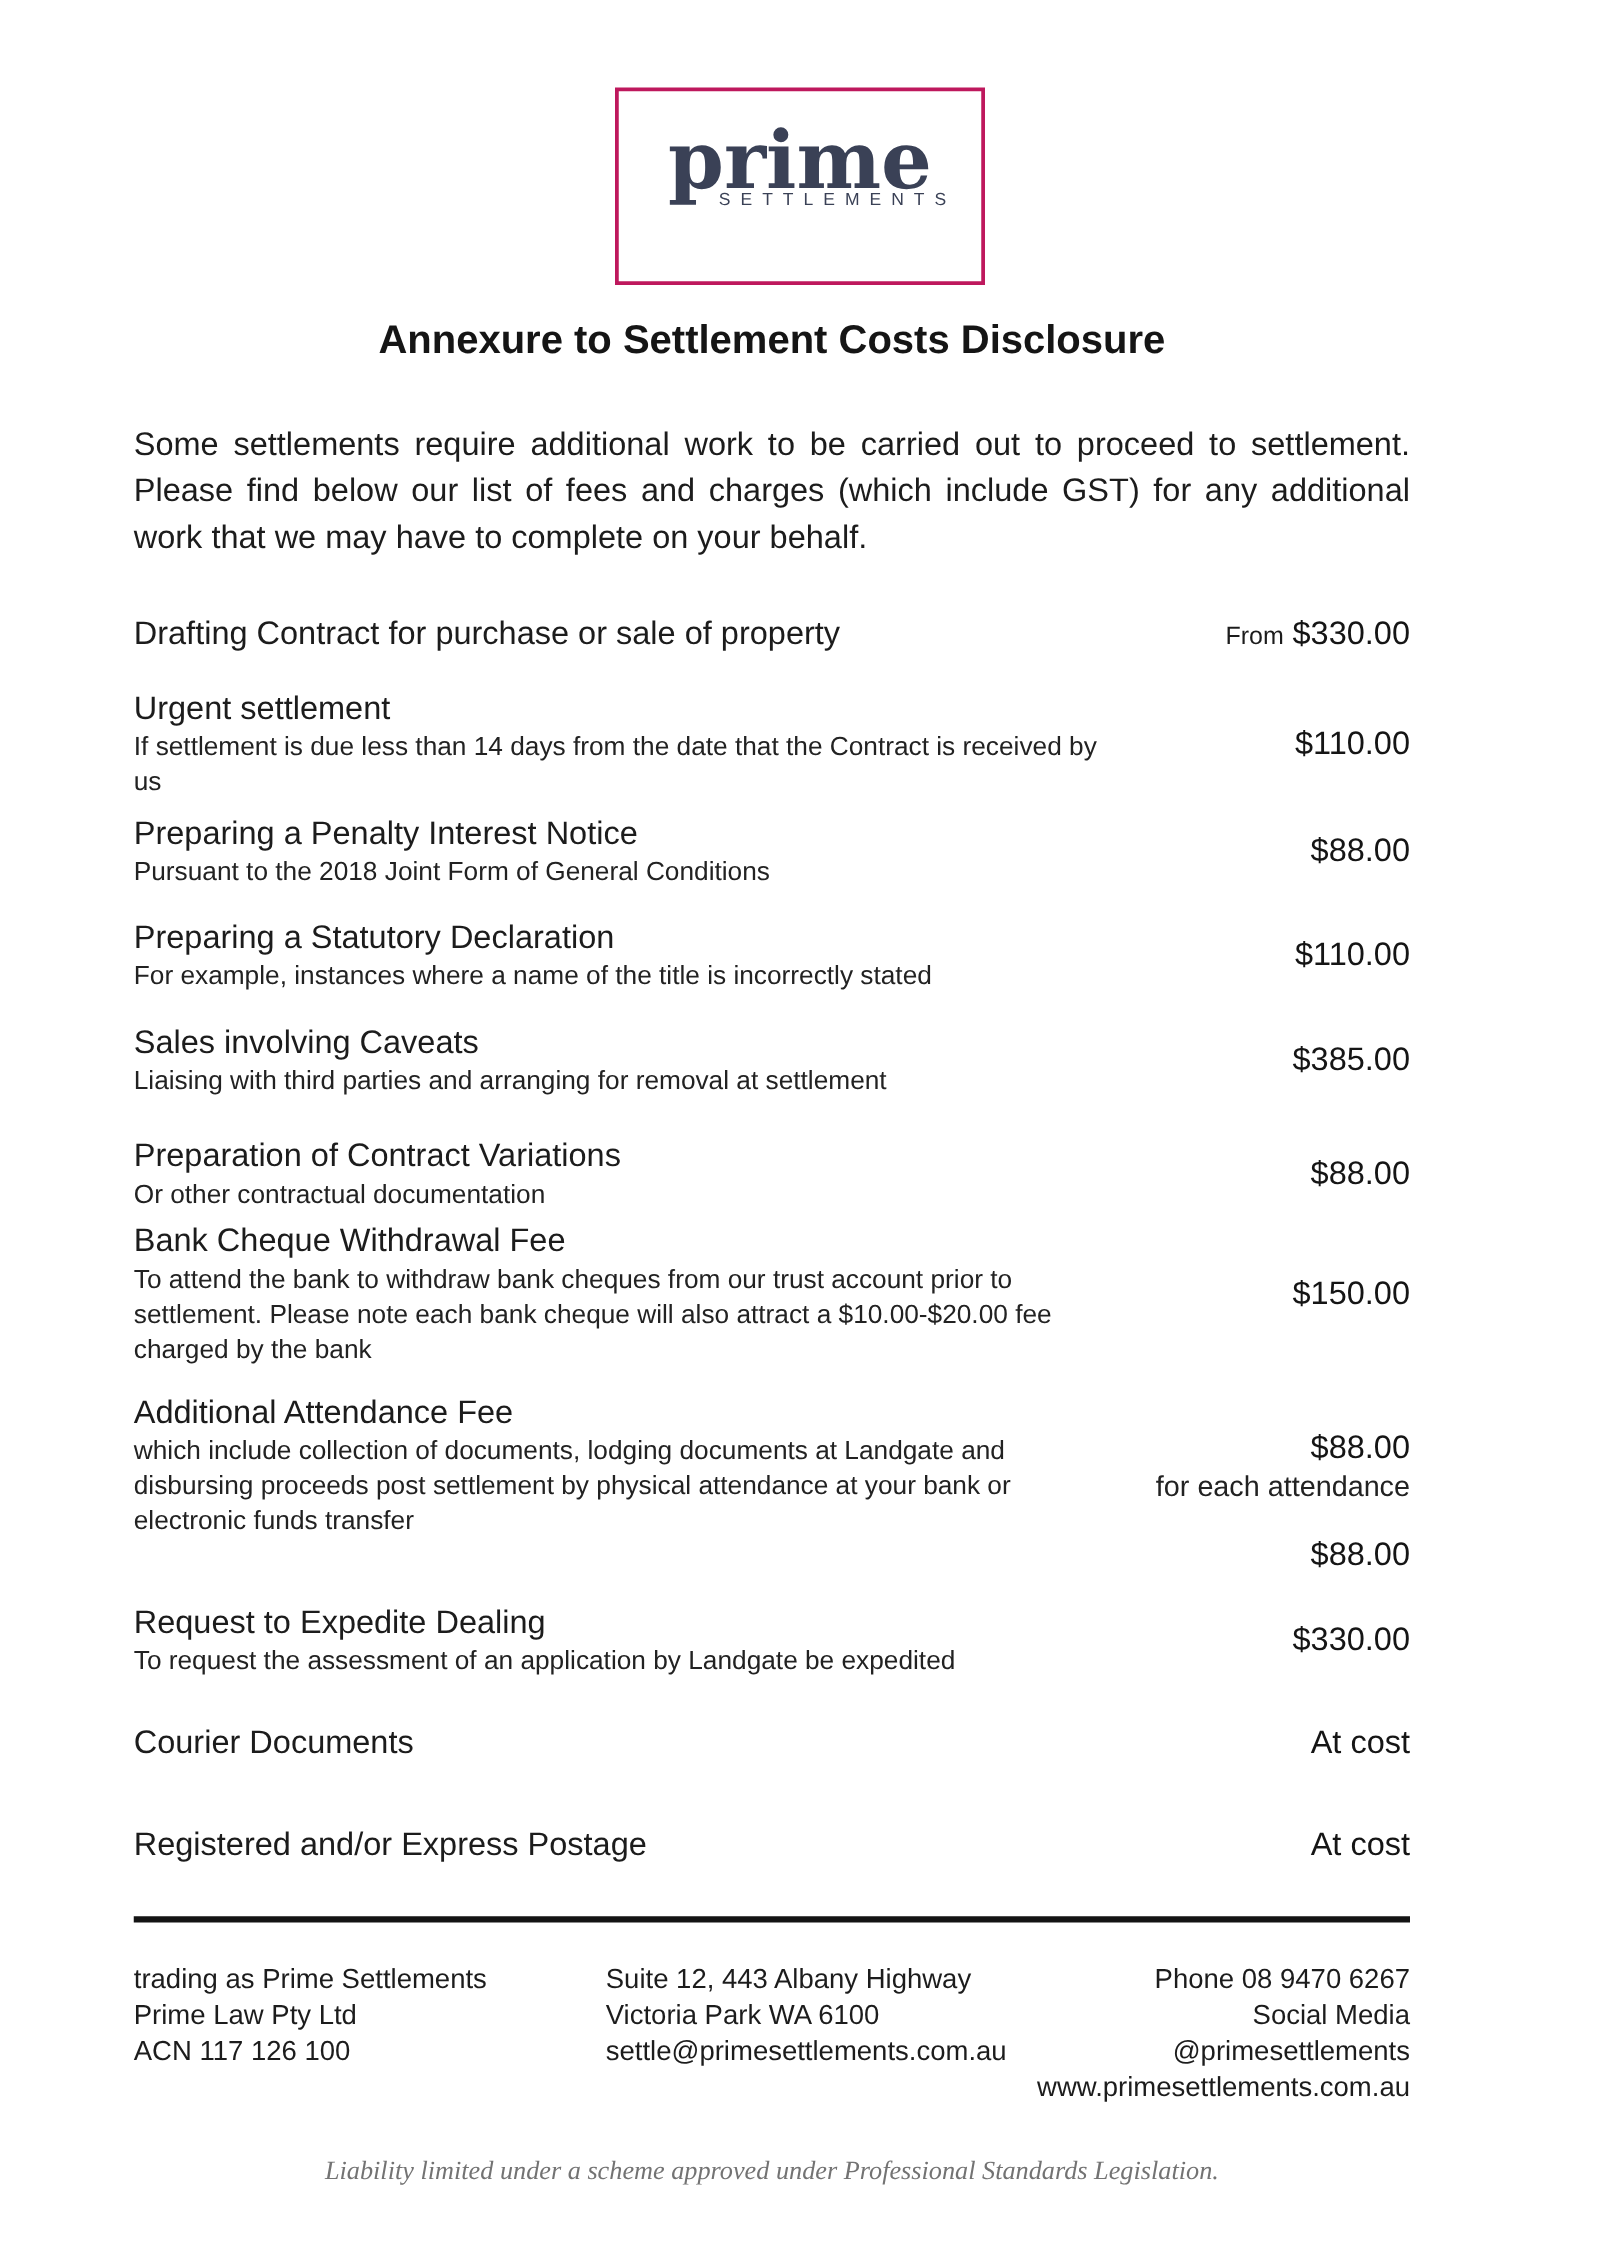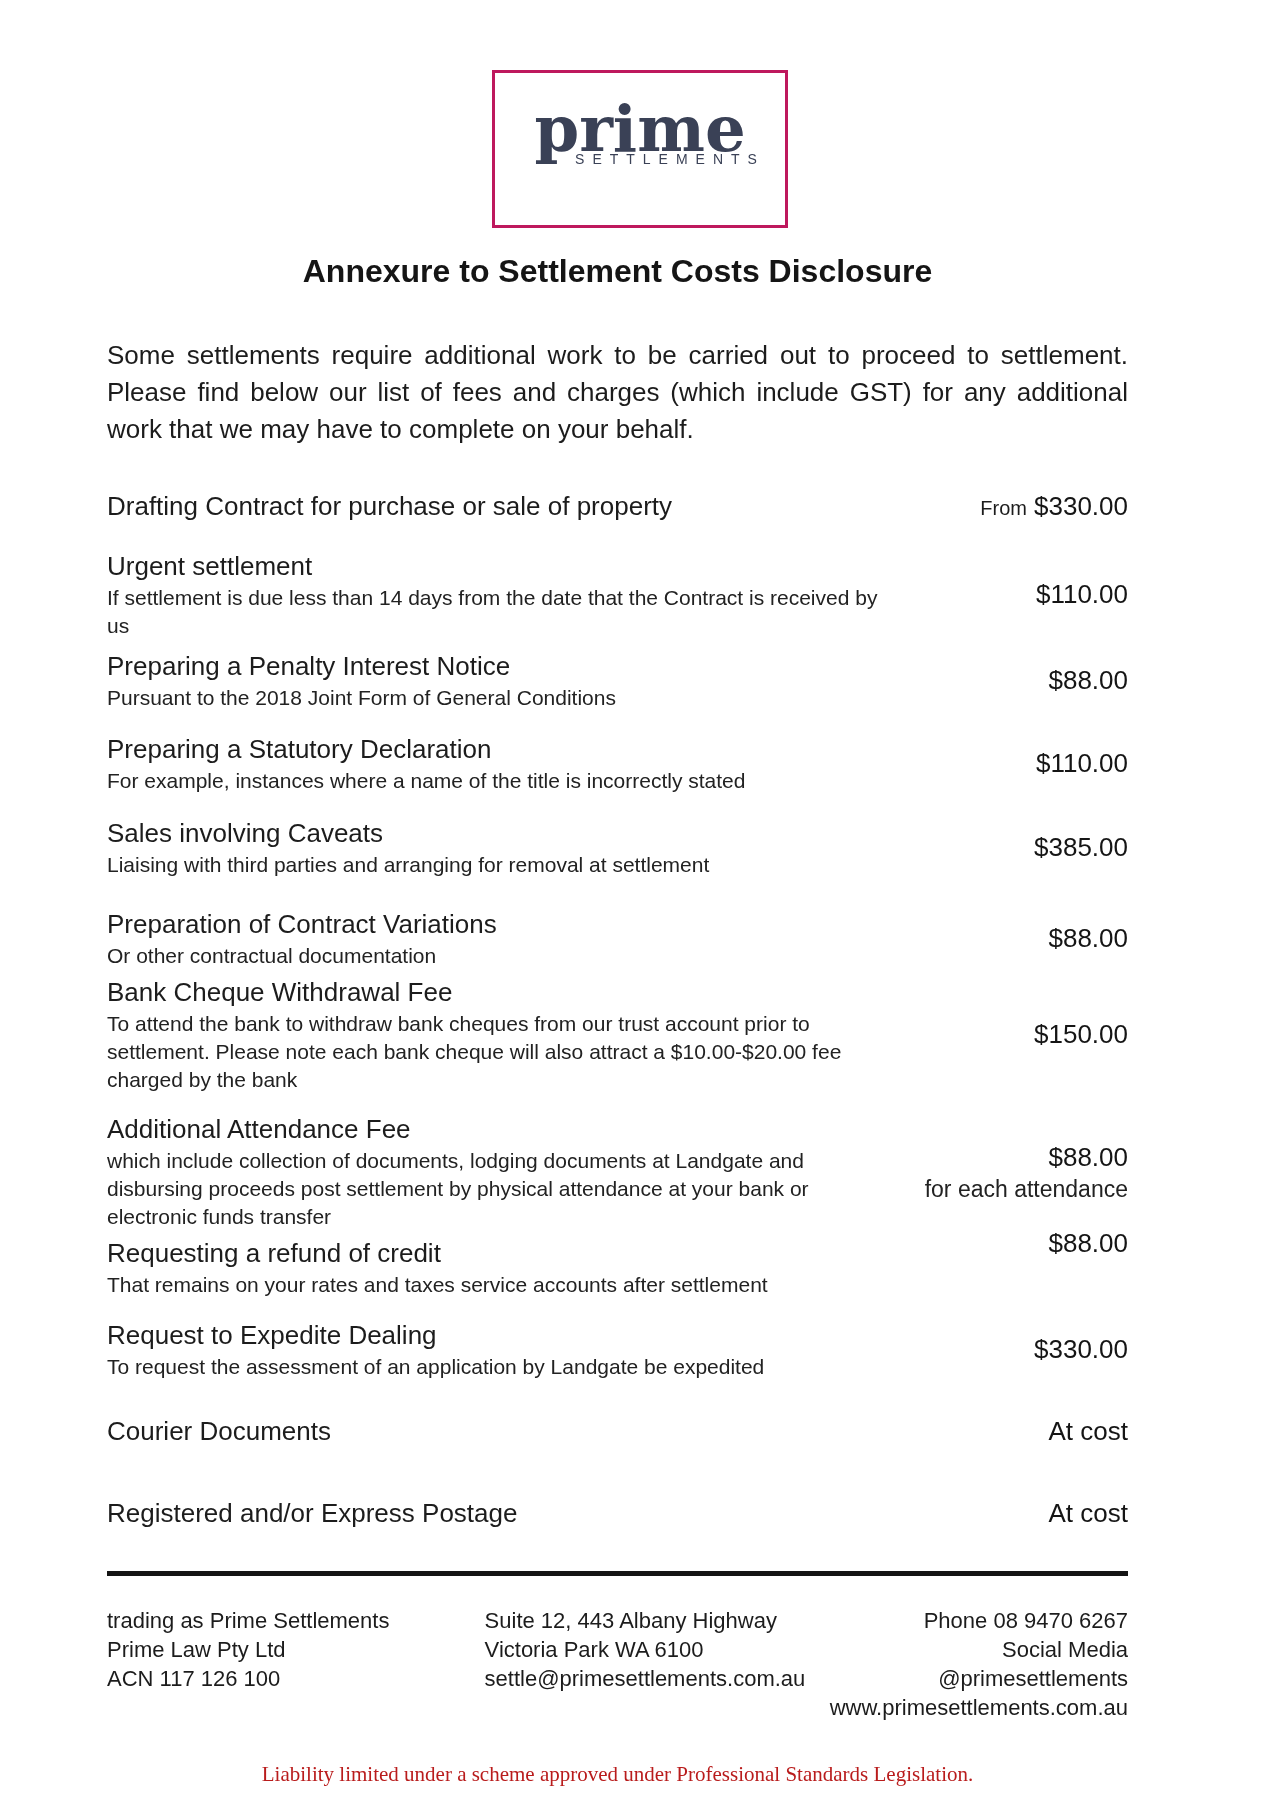--- a/index.html
+++ b/index.html
@@ -106,22 +106,23 @@
     line-height: 29px;
     color: #1c1c1c;
   }
   .footer .col-company { width: 383px; }
   .footer .col-address { width: 350px; }
   .footer .col-contact { flex: 1; text-align: right; }
   .disclaimer {
     margin-top: 40px;
     text-align: center;
     font-family: "Liberation Serif", serif;
+    font-style: italic;
     font-size: 21px;
-    color: #b91c1c;
+    color: #737373;
   }
 </style>
 </head>
 <body>
 
 <div class="page">
 
   <div class="logo-box">
     <div class="brand">prime</div>
     <div class="brand-sub">SETTLEMENTS</div>
@@ -209,24 +210,20 @@
           <div class="fee-title">Additional Attendance Fee</div>
           <div class="fee-desc">which include collection of documents, lodging documents at Landgate and disbursing proceeds post settlement by physical attendance at your bank or electronic funds transfer</div>
         </div>
         <div class="fee-price">
           <span class="amount">$88.00</span>
           <div class="price-note">for each attendance</div>
         </div>
       </div>
 
       <div class="fee-row r9 align-top">
-        <div class="fee-left">
-          <div class="fee-title">Requesting a refund of credit</div>
-          <div class="fee-desc">That remains on your rates and taxes service accounts after settlement</div>
-        </div>
         <div class="fee-price">
           <span class="amount">$88.00</span>
         </div>
       </div>
 
       <div class="fee-row r10">
         <div class="fee-left">
           <div class="fee-title">Request to Expedite Dealing</div>
           <div class="fee-desc">To request the assessment of an application by Landgate be expedited</div>
         </div>

